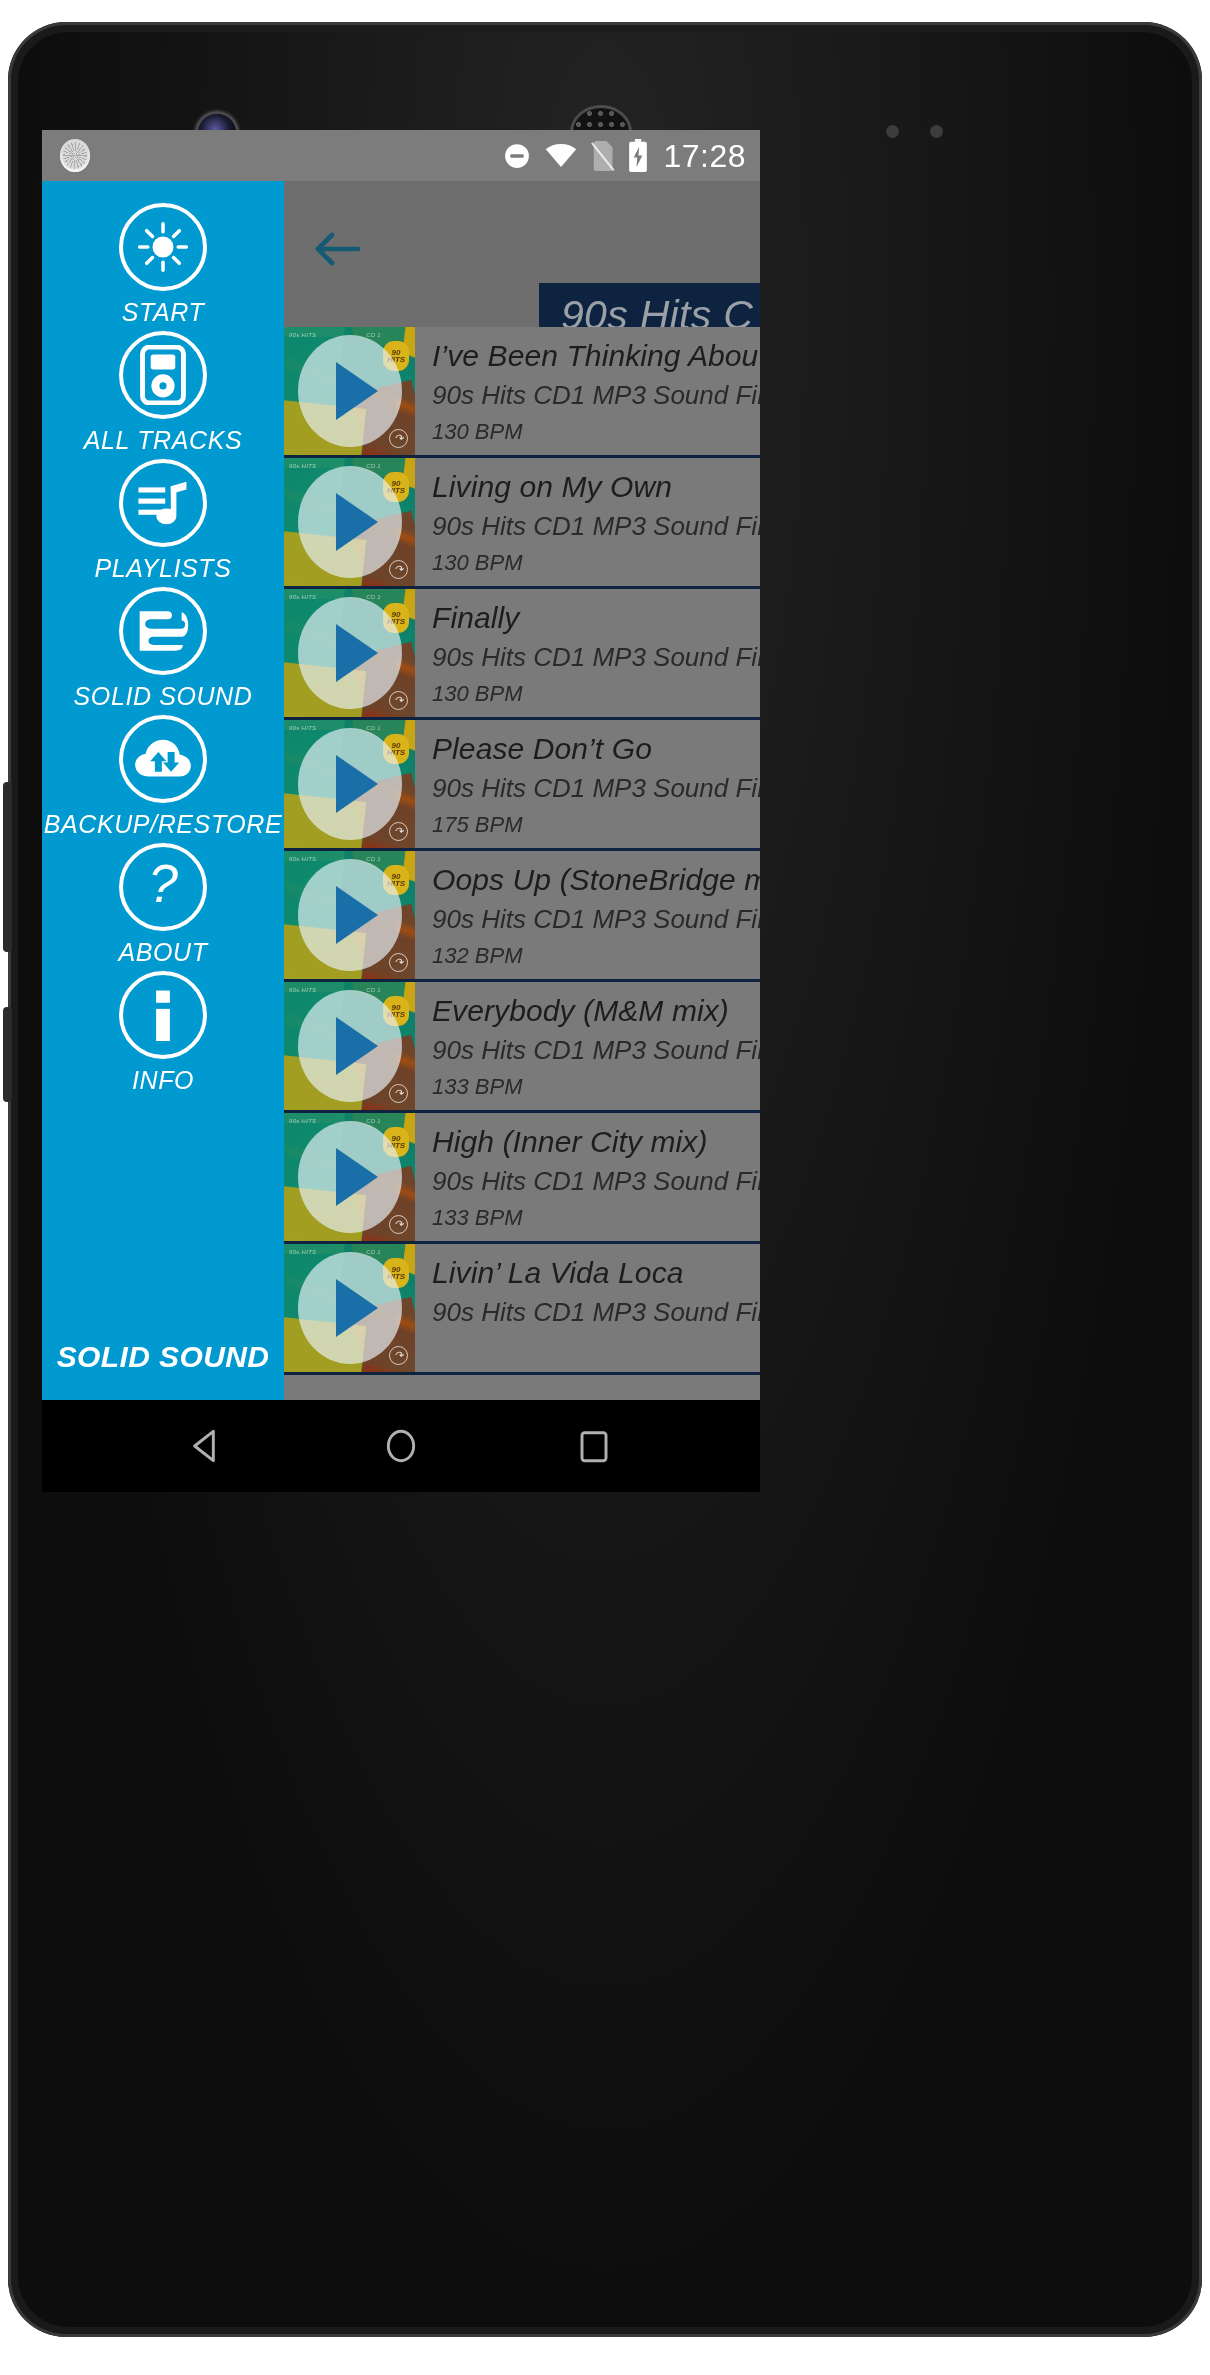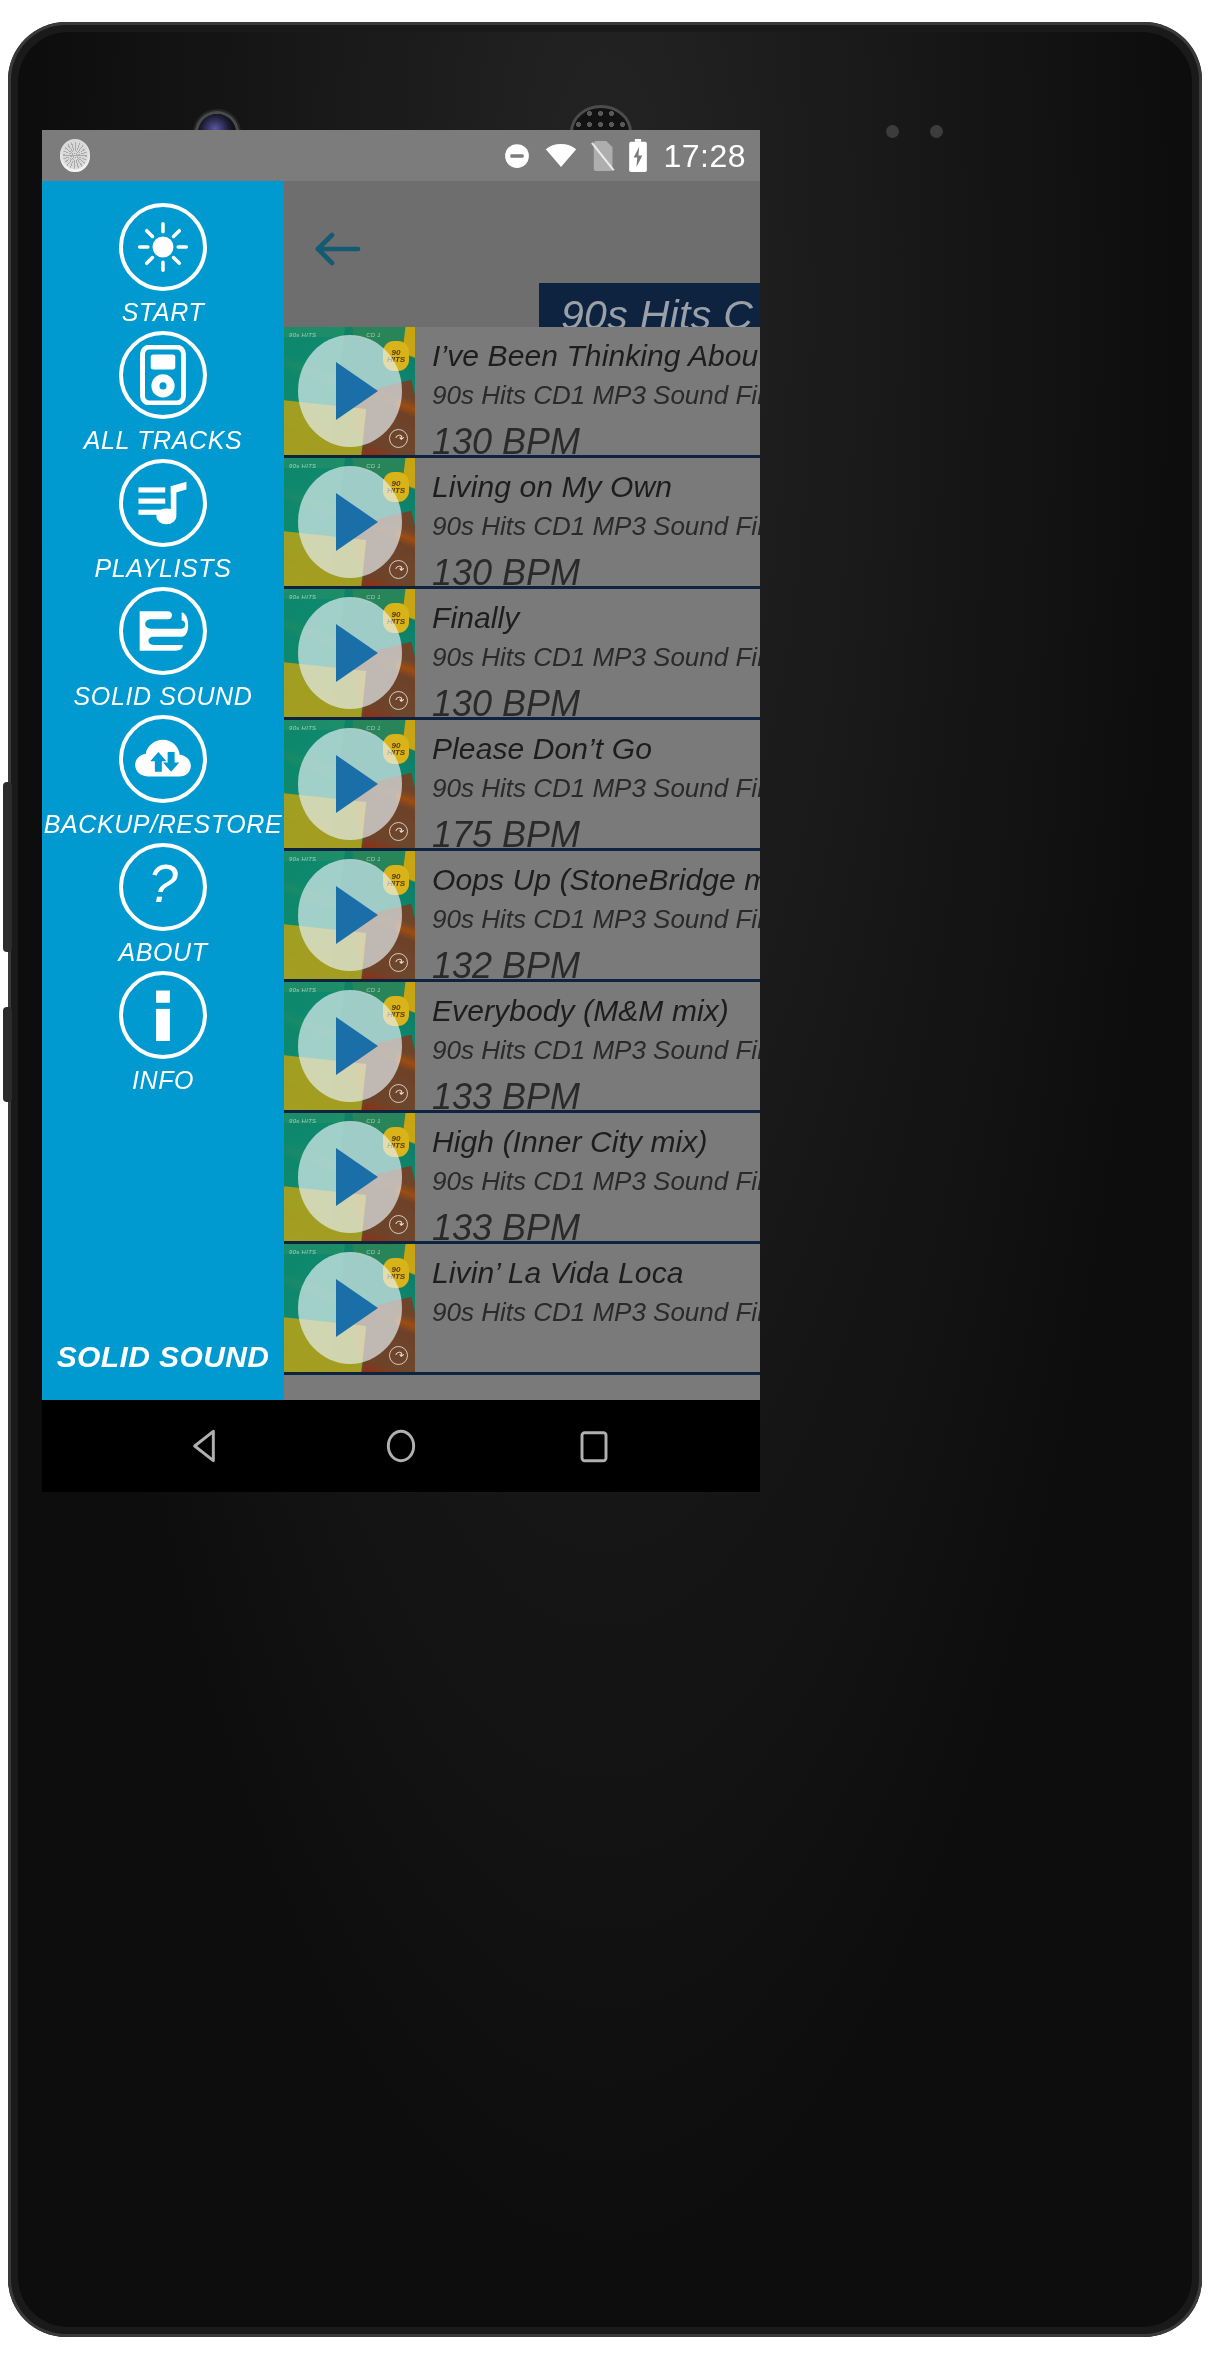--- a/index.html
+++ b/index.html
@@ -315,21 +315,21 @@
     letter-spacing: .1px;
   }
   .track-album {
     color: #2a2a2a;
     font-size: 26px;
     line-height: 1.52;
     white-space: nowrap;
   }
   .track-bpm {
     color: #2a2a2a;
-    font-size: 36px;
+    font-size: 22px;
     line-height: 1.5;
     white-space: nowrap;
   }
 
   
   #android-navbar {
     position: absolute;
     left: 42px; top: 1400px;
     width: 718px; height: 92px;
     background: #000000;

